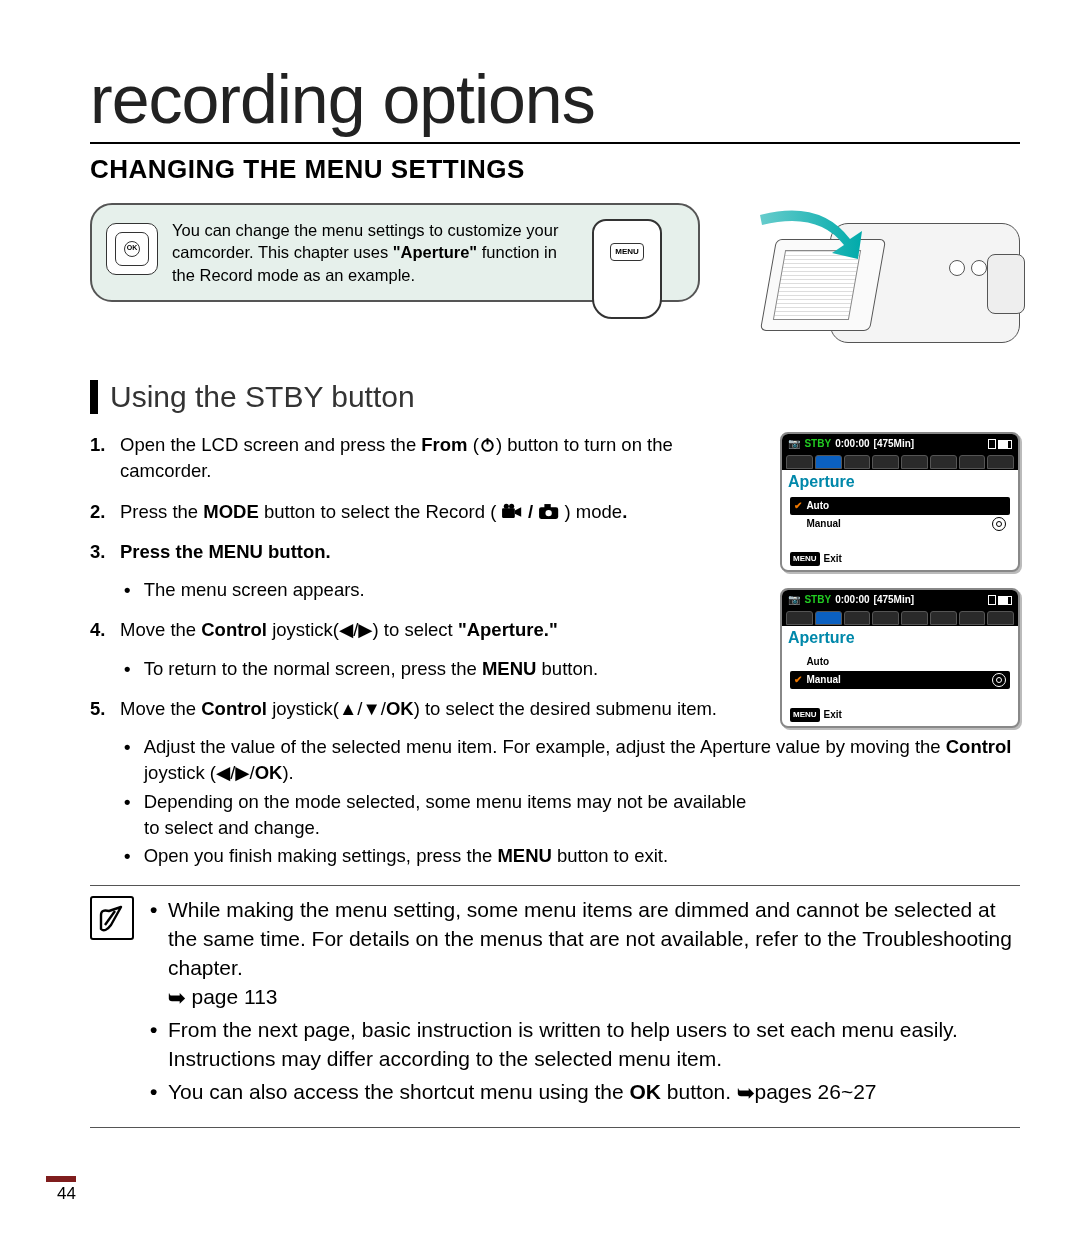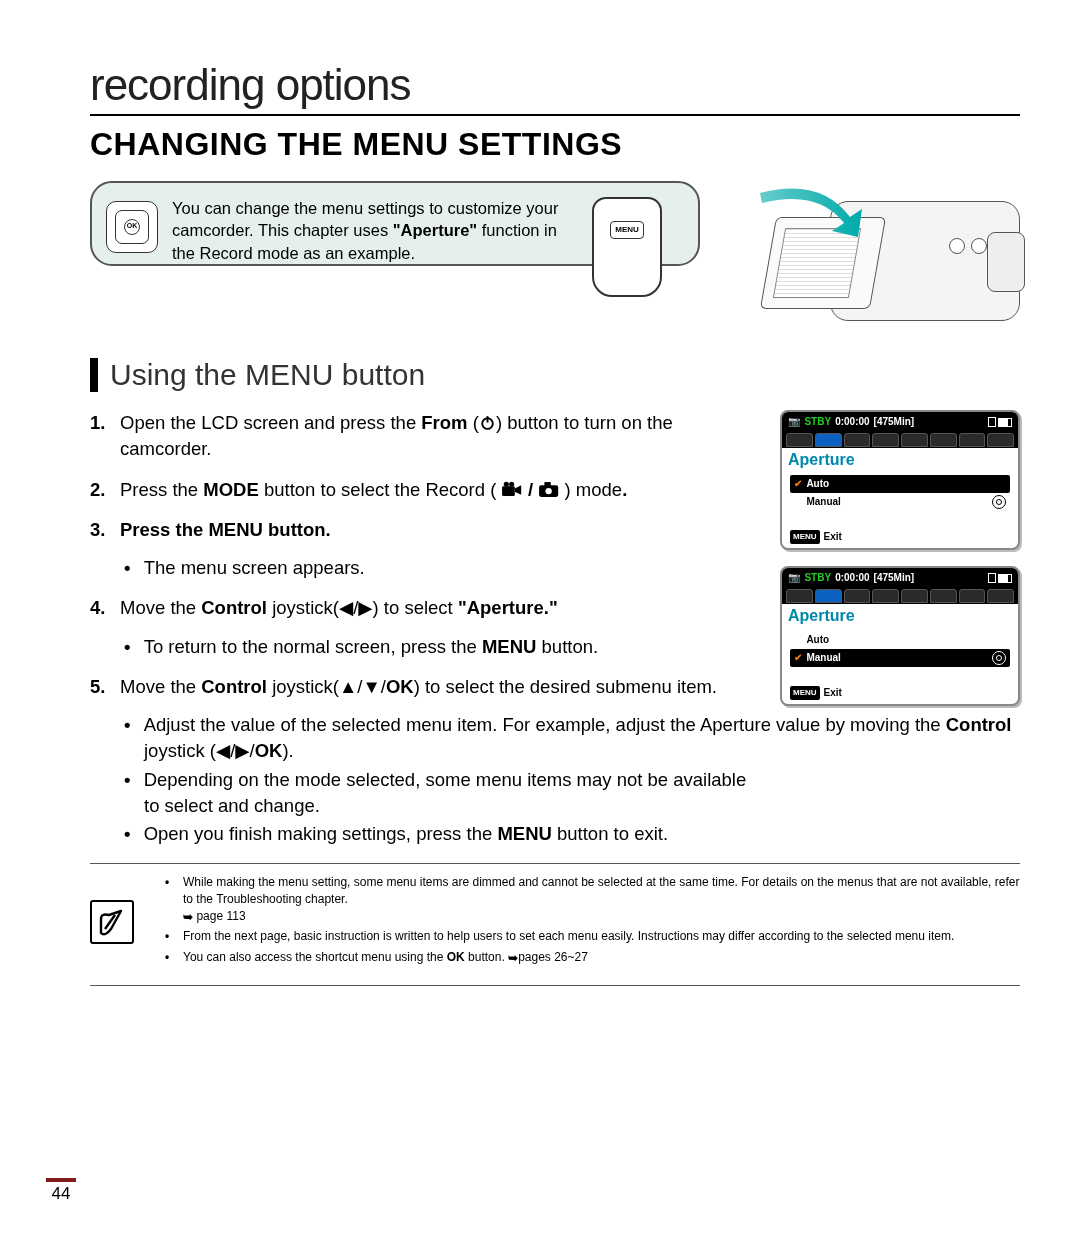--- a/index.html
+++ b/index.html
@@ -6,42 +6,42 @@
   body {
     font-family: Arial, Helvetica, sans-serif;
     width: 1080px;
     height: 1234px;
     background: #fff;
     color: #000;
     position: relative;
     padding: 60px 60px 0 90px;
   }
   .chapter-title {
-    font-size: 44px;
+    font-size: 68px;
     font-weight: 300;
     letter-spacing: -1px;
     color: #222;
     border-bottom: 2px solid #000;
     padding-bottom: 4px;
     margin-bottom: 10px;
   }
   .section-title {
-    font-size: 32px;
+    font-size: 26px;
     font-weight: 700;
     letter-spacing: 0.5px;
     margin-bottom: 18px;
   }
   
   .info-wrap { position: relative; height: 165px; margin-bottom: 8px; }
   .info-panel {
     position: relative;
     width: 610px;
     border: 2px solid #555;
     border-radius: 22px;
-    padding: 14px 130px 0 80px;
+    padding: 14px 130px 14px 80px;
     background: #e6f0eb;
     font-size: 16.5px;
     line-height: 1.35;
     margin-top: 10px;
   }
   .joy-icon {
     position:absolute; left:14px; top:18px; width:52px; height:52px;
     border:1.5px solid #333; border-radius:10px; background:#fff;
   }
   .joy-icon .inner {
@@ -180,36 +180,36 @@
   .iris-icon::before{content:"";position:absolute;inset:3px;border:1px solid currentColor;border-radius:50%;}
   .lcd-foot {
     position:absolute; bottom:4px; left:8px; font-size:10px; font-weight:700;
     display:flex; gap:4px; align-items:center; color:#000;
   }
   .lcd-foot .mb{background:#000;color:#fff;padding:1px 3px;border-radius:2px;font-size:8px;}
 
   
   .divider { border:none; border-top:1.5px solid #555; margin: 16px 0 10px; }
   .notes {
-    display:flex; gap:29px;
-    font-size:12px; line-height:1.38;align-items:center;
+    display:flex; gap:14px;
+    font-size:21px; line-height:1.38;
   }
   .note-icon {
     flex:0 0 44px; height:44px; border:2.5px solid #000; border-radius:3px;
     display:flex; align-items:center; justify-content:center; background:#fff;
   }
   .note-icon svg { width:30px; height:30px; }
   .notes ul { list-style:none; flex:1; }
   .notes ul li { position:relative; padding-left:20px; margin-bottom:4px;}
   .notes ul li::before { content:"•"; position:absolute; left:2px; top:0; font-weight:700;}
   .arrow-inline { display:inline-block; transform:translateY(1px); font-weight:700;}
 
   .page-num {
     position:absolute; bottom:30px; left:46px;
-    font-size:17px; border-top:4px solid #7f1d1d; padding-top:2px; width:30px; text-align:center;
+    font-size:17px; border-top:6px solid #7f1d1d; padding-top:2px; width:30px; text-align:right;
   }
 </style>
 </head>
 <body>
 
 <div class="chapter-title">recording options</div>
 <div class="section-title">CHANGING THE MENU SETTINGS</div>
 
 <div class="info-wrap">
   <div class="info-panel">
@@ -238,21 +238,21 @@
               <stop offset="1" stop-color="#0aa"></stop>
             </linearGradient>
           </defs>
       <path d="M10 10 Q 70 -6 100 34 L112 26 L108 54 L82 48 L94 40 Q 68 6 12 20 Z" fill="url(#g)"></path>
         </svg>
     </div>
   </div>
 </div>
 
 <div class="subsection">
-    <span>Using the MENU button</span>
+    <span>Using the STBY button</span>
   </div>
 
 <div class="steps-area">
 
   <div class="lcd-shot lcd1">
     <div class="lcd-frame">
       <div class="lcd-top">
         <span>📷</span>
           <span class="stby">STBY</span>
         <span>0:00:00</span>

